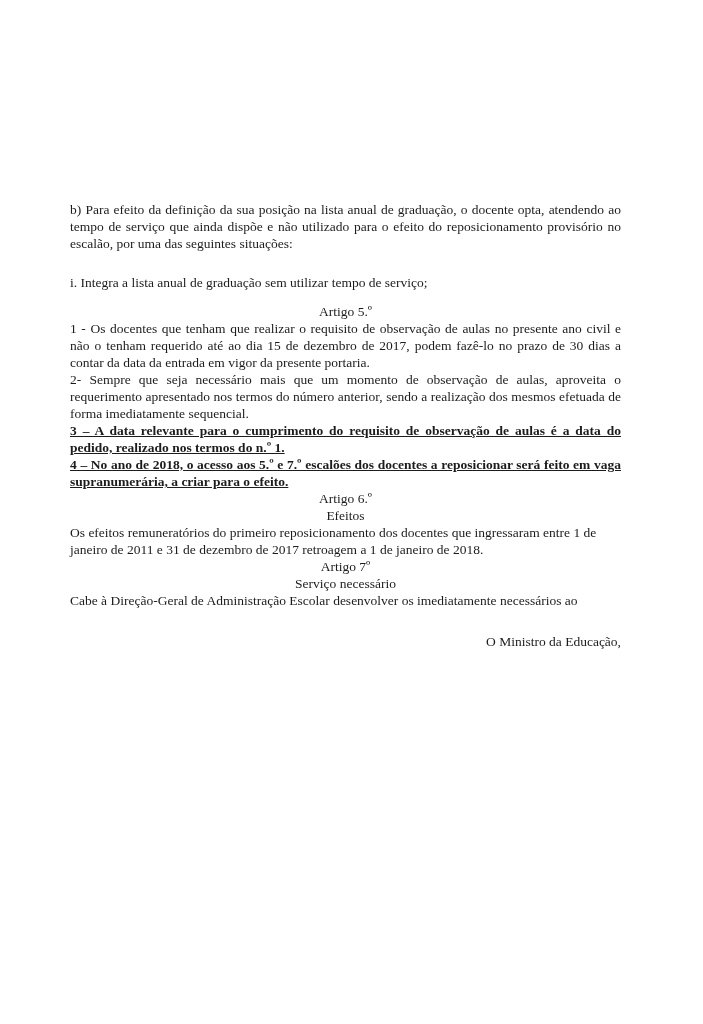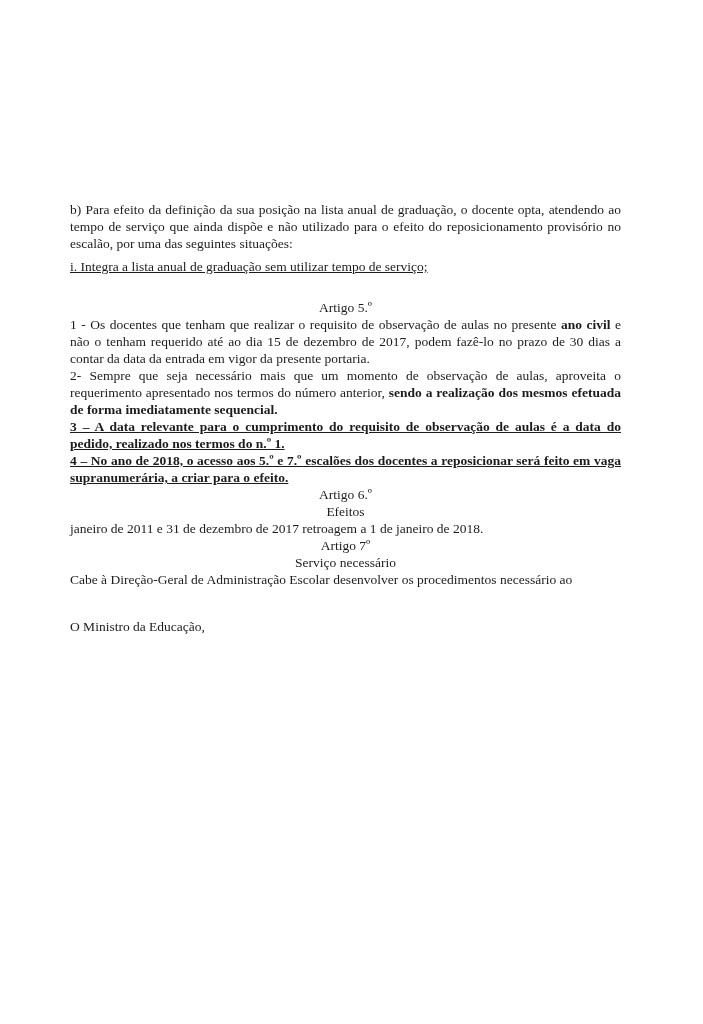--- a/index.html
+++ b/index.html
@@ -19,25 +19,25 @@
     font-family: "Liberation Serif", "DejaVu Serif", serif;
     font-size: 13.5px;
     line-height: 17px;
     padding: 201px 82px 0 70px;
     overflow: hidden;
   }
   p { margin: 0; }
   .justify { text-align: justify; }
   .center  { text-align: center; }
   .bold    { font-weight: bold; text-decoration: underline; }
-  b        { font-weight: bold; }
-  .block-item { margin-top: 6px; text-decoration: underline; }
-  .article-5  { margin-top: 24px; }
+  b        { font-weight: normal; }
+  .block-item { margin-top: 22px; }
+  .article-5  { margin-top: 12px; }
   .article-6, .article-7 { }
-  .signature  { margin-top: 30px; }
+  .signature  { margin-top: 24px; text-align: right; }
 </style>
 </head>
 <body>
 
 <div class="page">
 
   <section>
     <p class="justify">b) Para efeito da definição da sua posição na lista anual de graduação, o docente opta, atendendo ao tempo de serviço que ainda dispõe e não utilizado para o efeito do reposicionamento provisório no escalão, por uma das seguintes situações:</p>
     <p class="block-item">i. Integra a lista anual de graduação sem utilizar tempo de serviço;</p>
   </section>
@@ -46,24 +46,25 @@
     <p class="center">Artigo 5.º</p>
     <p class="justify"><span>1 - Os docentes que tenham que realizar o requisito de observação de aulas no presente </span><b>ano civil</b><span> e não o tenham requerido até ao dia 15 de dezembro de 2017, podem fazê-lo no prazo de 30 dias a contar da data da entrada em vigor da presente portaria.</span></p>
     <p class="justify"><span>2- Sempre que seja necessário mais que um momento de observação de aulas, aproveita o requerimento apresentado nos termos do número anterior, </span><b>sendo a realização dos mesmos efetuada de forma imediatamente sequencial.</b></p>
     <p class="justify bold">3 – A data relevante para o cumprimento do requisito de observação de aulas é a data do pedido, realizado nos termos do n.º 1.</p>
     <p class="justify bold">4 – No ano de 2018, o acesso aos 5.º e 7.º escalões dos docentes a reposicionar será feito em vaga supranumerária, a criar para o efeito.</p>
   </section>
 
   <section class="article-6">
     <p class="center">Artigo 6.º</p>
     <p class="center">Efeitos</p>
+    <p>Os efeitos remuneratórios do primeiro reposicionamento dos docentes que ingressaram entre 1 de</p>
     <p>janeiro de 2011 e 31 de dezembro de 2017 retroagem a 1 de janeiro de 2018.</p>
   </section>
 
   <section class="article-7">
     <p class="center">Artigo 7º</p>
     <p class="center">Serviço necessário</p>
-    <p>Cabe à Direção-Geral de Administração Escolar desenvolver os procedimentos necessário ao</p>
+    <p>Cabe à Direção-Geral de Administração Escolar desenvolver os imediatamente necessários ao</p>
   </section>
 
   <p class="signature">O Ministro da Educação,</p>
 
 </div>
 
 </body></html>

